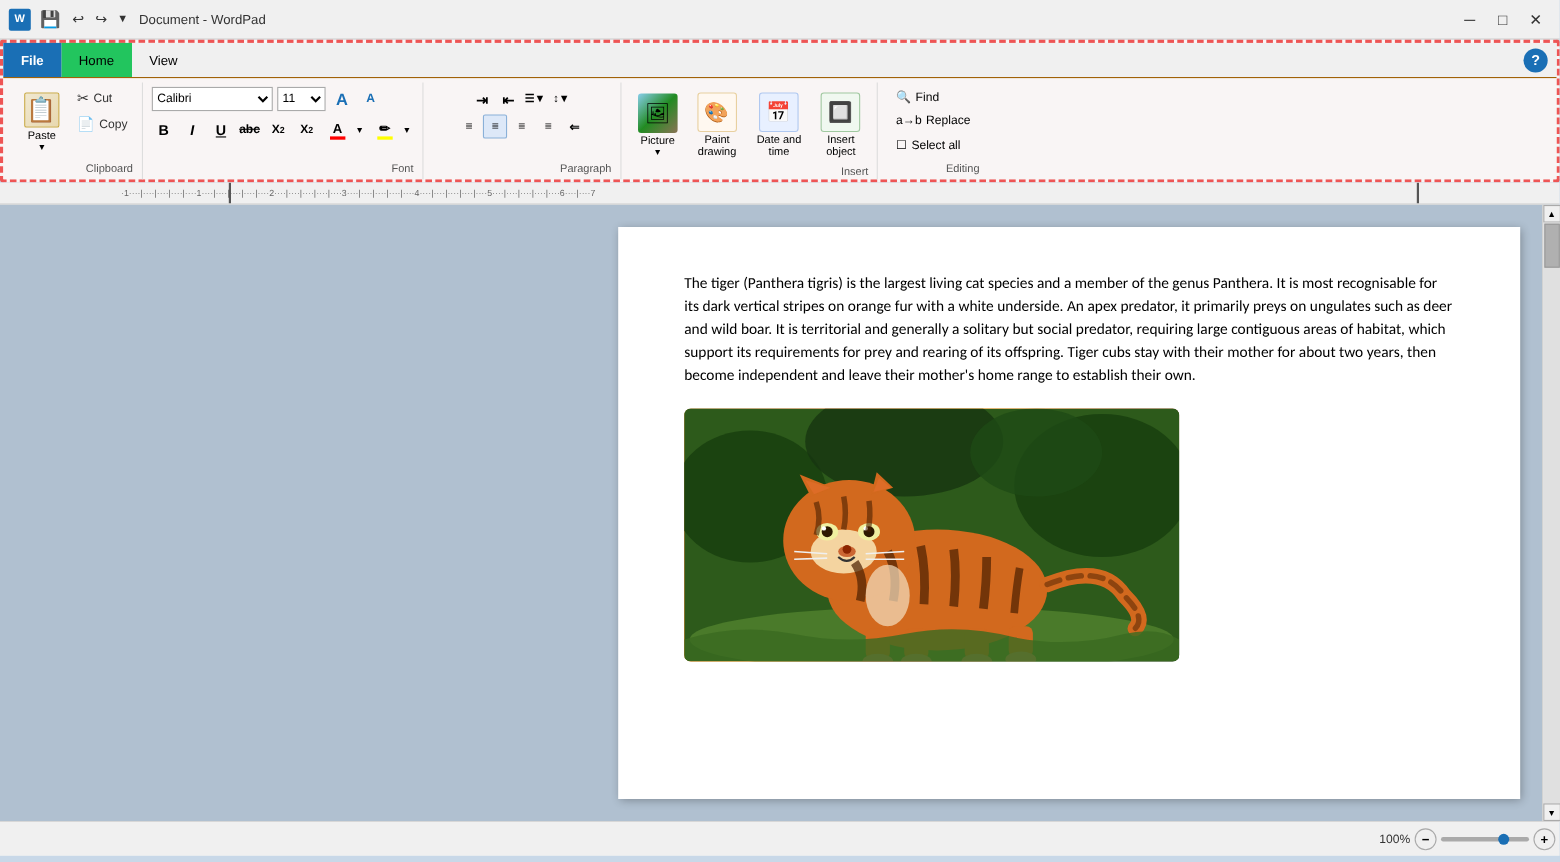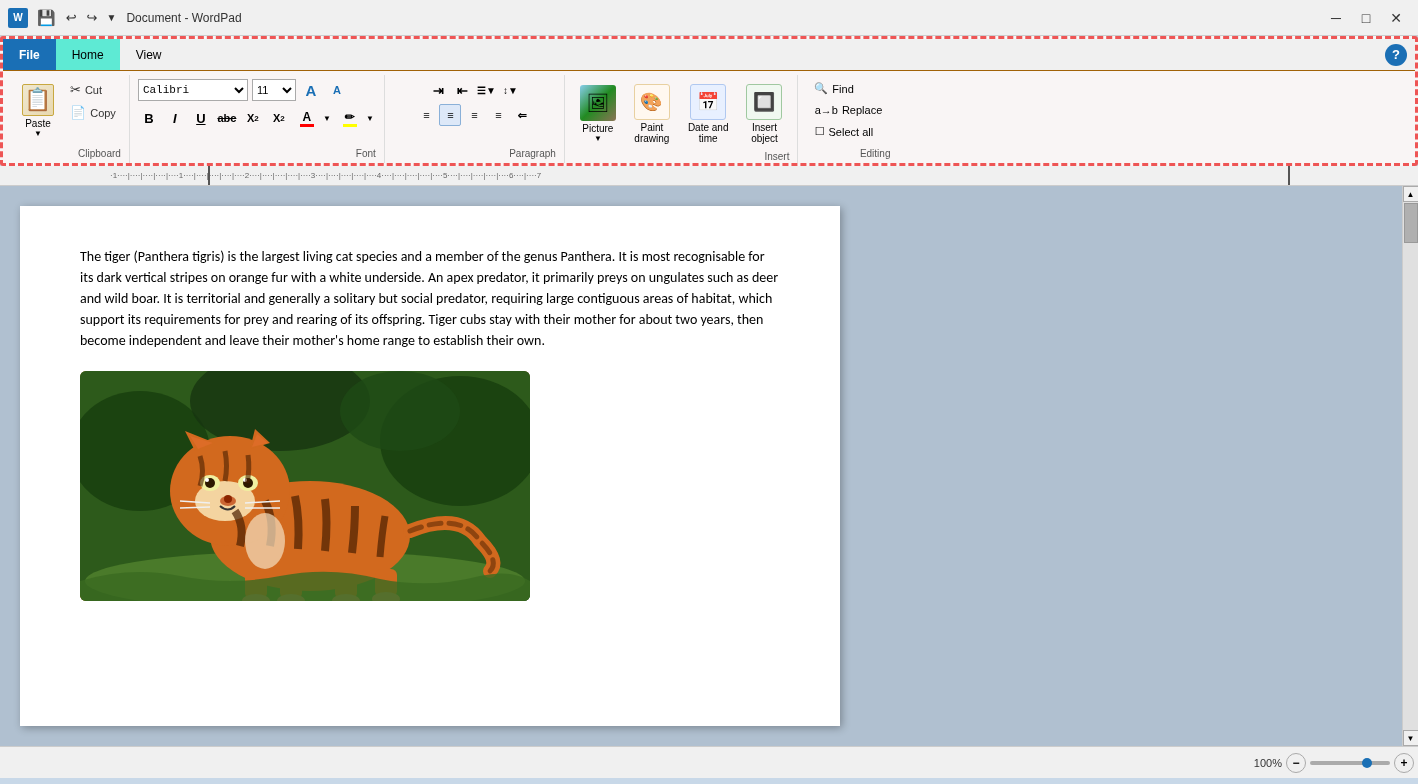--- a/index.html
+++ b/index.html
@@ -169,21 +169,21 @@
 
     
     .font-controls-row1 {
       display: flex; align-items: center; gap: 4px; margin-bottom: 3px;
     }
     .font-controls-row2 {
       display: flex; align-items: center; gap: 4px;
     }
     .font-select {
       width: 110px; height: 22px; font-size: 11px;
-      border: 1px solid #aaa; background: white; font-family: Liberation Mono, monospace;
+      border: 1px solid #aaa; background: white;
     }
     .font-size-select {
       width: 44px; height: 22px; font-size: 11px;
       border: 1px solid #aaa; background: white;
     }
     .icon-btn {
       width: 22px; height: 22px;
       border: 1px solid transparent; border-radius: 2px;
       background: none; cursor: pointer;
       display: flex; align-items: center; justify-content: center;
@@ -231,21 +231,21 @@
       background: #b0c0d0;
       height: calc(784px - 36px - 32px - 92px - 12px - 20px - 32px);
       overflow: auto;
     }
 
     .document-area {
       flex: 1;
       overflow-y: auto;
       padding: 20px;
       display: flex;
-      justify-content: flex-start;
+      justify-content: flex-end;
       border-radius: 11px;
     }
 
     .document-page {
       background: white;
       width: 820px;
       min-height: 500px;
       padding: 40px 60px;
       box-shadow: 2px 2px 8px rgba(0,0,0,0.3);
     }
@@ -343,21 +343,21 @@
     <button class="minimize-btn">─</button>
     <button class="maximize-btn">□</button>
     <button class="close-btn">✕</button>
   </div>
 </div>
 
 <div class="ribbon">
 
   <div class="ribbon-tabs">
     <button class="ribbon-tab active">File</button>
-    <button class="ribbon-tab" style="background:#5eead4;">Home</button>
+    <button class="ribbon-tab" style="background:#22c55e;">Home</button>
     <button class="ribbon-tab">View</button>
     <button class="help-btn">?</button>
   </div>
 
   <div class="ribbon-content">
 
     <div class="ribbon-group clipboard-group">
       <div class="ribbon-group-content">
 
         <button class="paste-btn">

